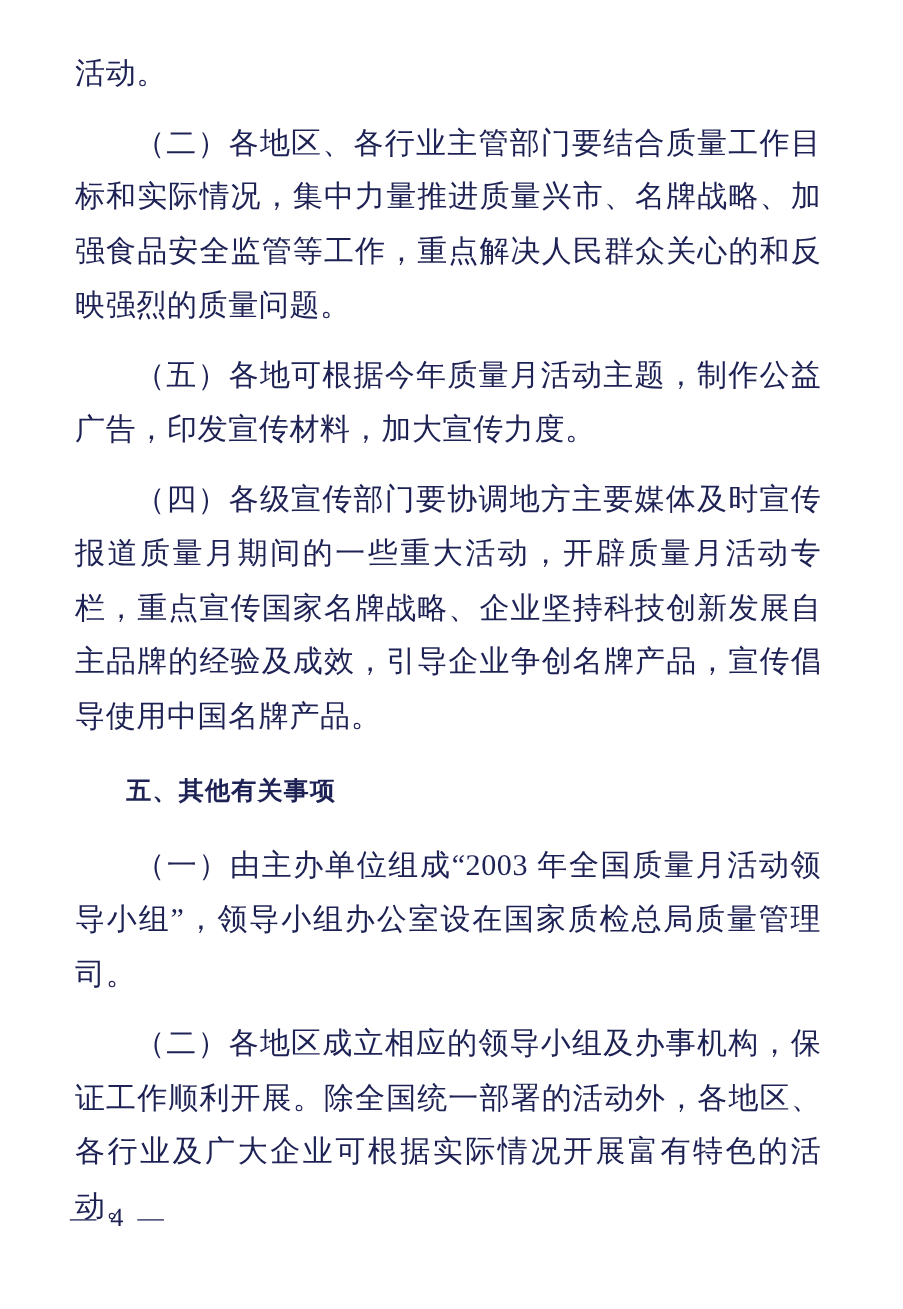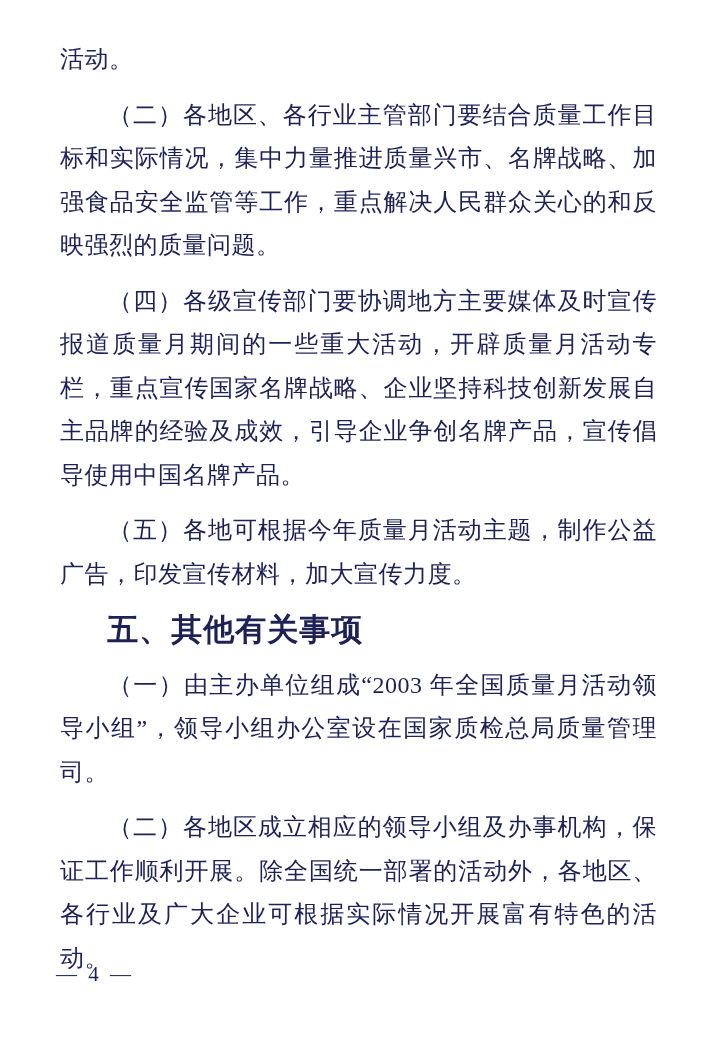--- a/index.html
+++ b/index.html
@@ -26,44 +26,44 @@
     text-align: justify;
     text-justify: inter-character;
     letter-spacing: 0.5px;
     text-indent: 2em;
     word-break: break-all;
   }
   .para.continuation {
     text-indent: 0;
   }
   .heading {
-    margin: 2px;
+    margin: 16px;
     font-family: "Liberation Sans", "DejaVu Sans", sans-serif;
     font-weight: 700;
-    font-size: 31px;
+    font-size: 20px;
     line-height: 43.5px;
     text-indent: 1.85em;
     letter-spacing: 1px;
   }
   .footer {
     position: absolute;
     left: 56px;
     top: 962px;
     font-size: 21px;
     letter-spacing: 3px;
     color: #1d2154;
   }
 </style>
 </head>
 <body>
 
 <div class="page">
   <div class="content">
     <p class="para continuation">活动。</p>
     <p class="para">（二）各地区、各行业主管部门要结合质量工作目标和实际情况，集中力量推进质量兴市、名牌战略、加强食品安全监管等工作，重点解决人民群众关心的和反映强烈的质量问题。</p>
+    <p class="para">（五）各地可根据今年质量月活动主题，制作公益广告，印发宣传材料，加大宣传力度。</p>
     <p class="para">（四）各级宣传部门要协调地方主要媒体及时宣传报道质量月期间的一些重大活动，开辟质量月活动专栏，重点宣传国家名牌战略、企业坚持科技创新发展自主品牌的经验及成效，引导企业争创名牌产品，宣传倡导使用中国名牌产品。</p>
-    <p class="para">（五）各地可根据今年质量月活动主题，制作公益广告，印发宣传材料，加大宣传力度。</p>
     <h2 class="heading">五、其他有关事项</h2>
     <p class="para">（一）由主办单位组成“2003 年全国质量月活动领导小组”，领导小组办公室设在国家质检总局质量管理司。</p>
     <p class="para">（二）各地区成立相应的领导小组及办事机构，保证工作顺利开展。除全国统一部署的活动外，各地区、各行业及广大企业可根据实际情况开展富有特色的活动。</p>
   </div>
   <div class="footer">— 4 —</div>
 </div>
 
 </body></html>

